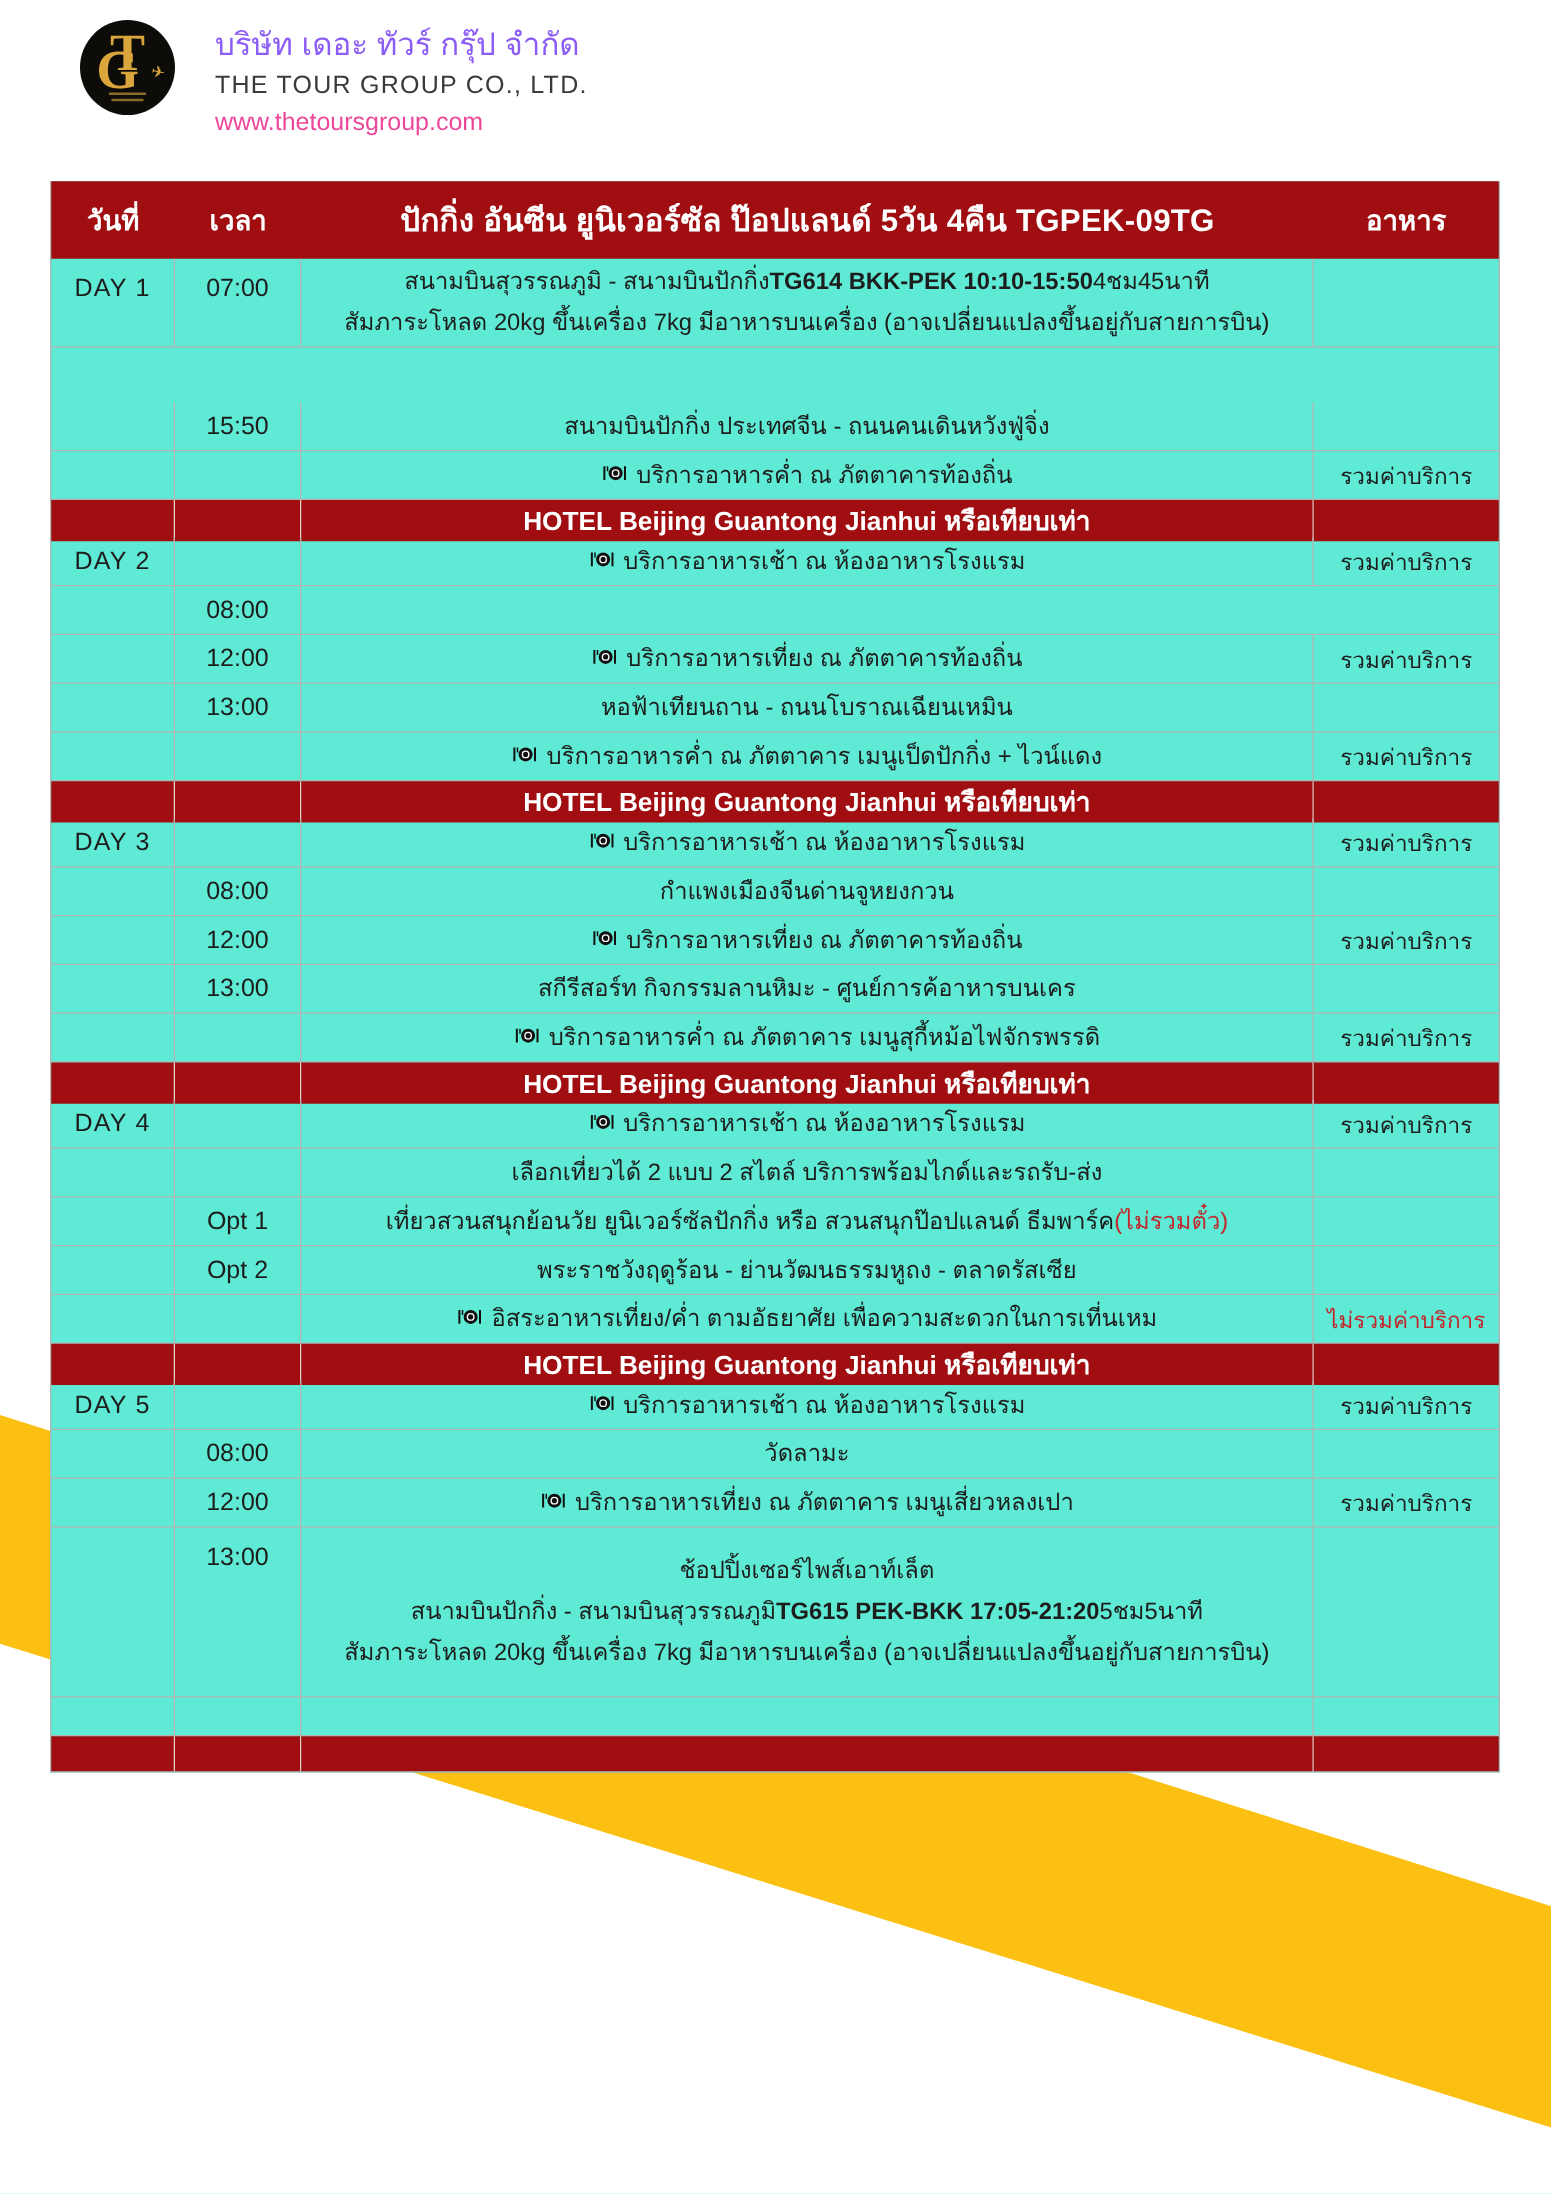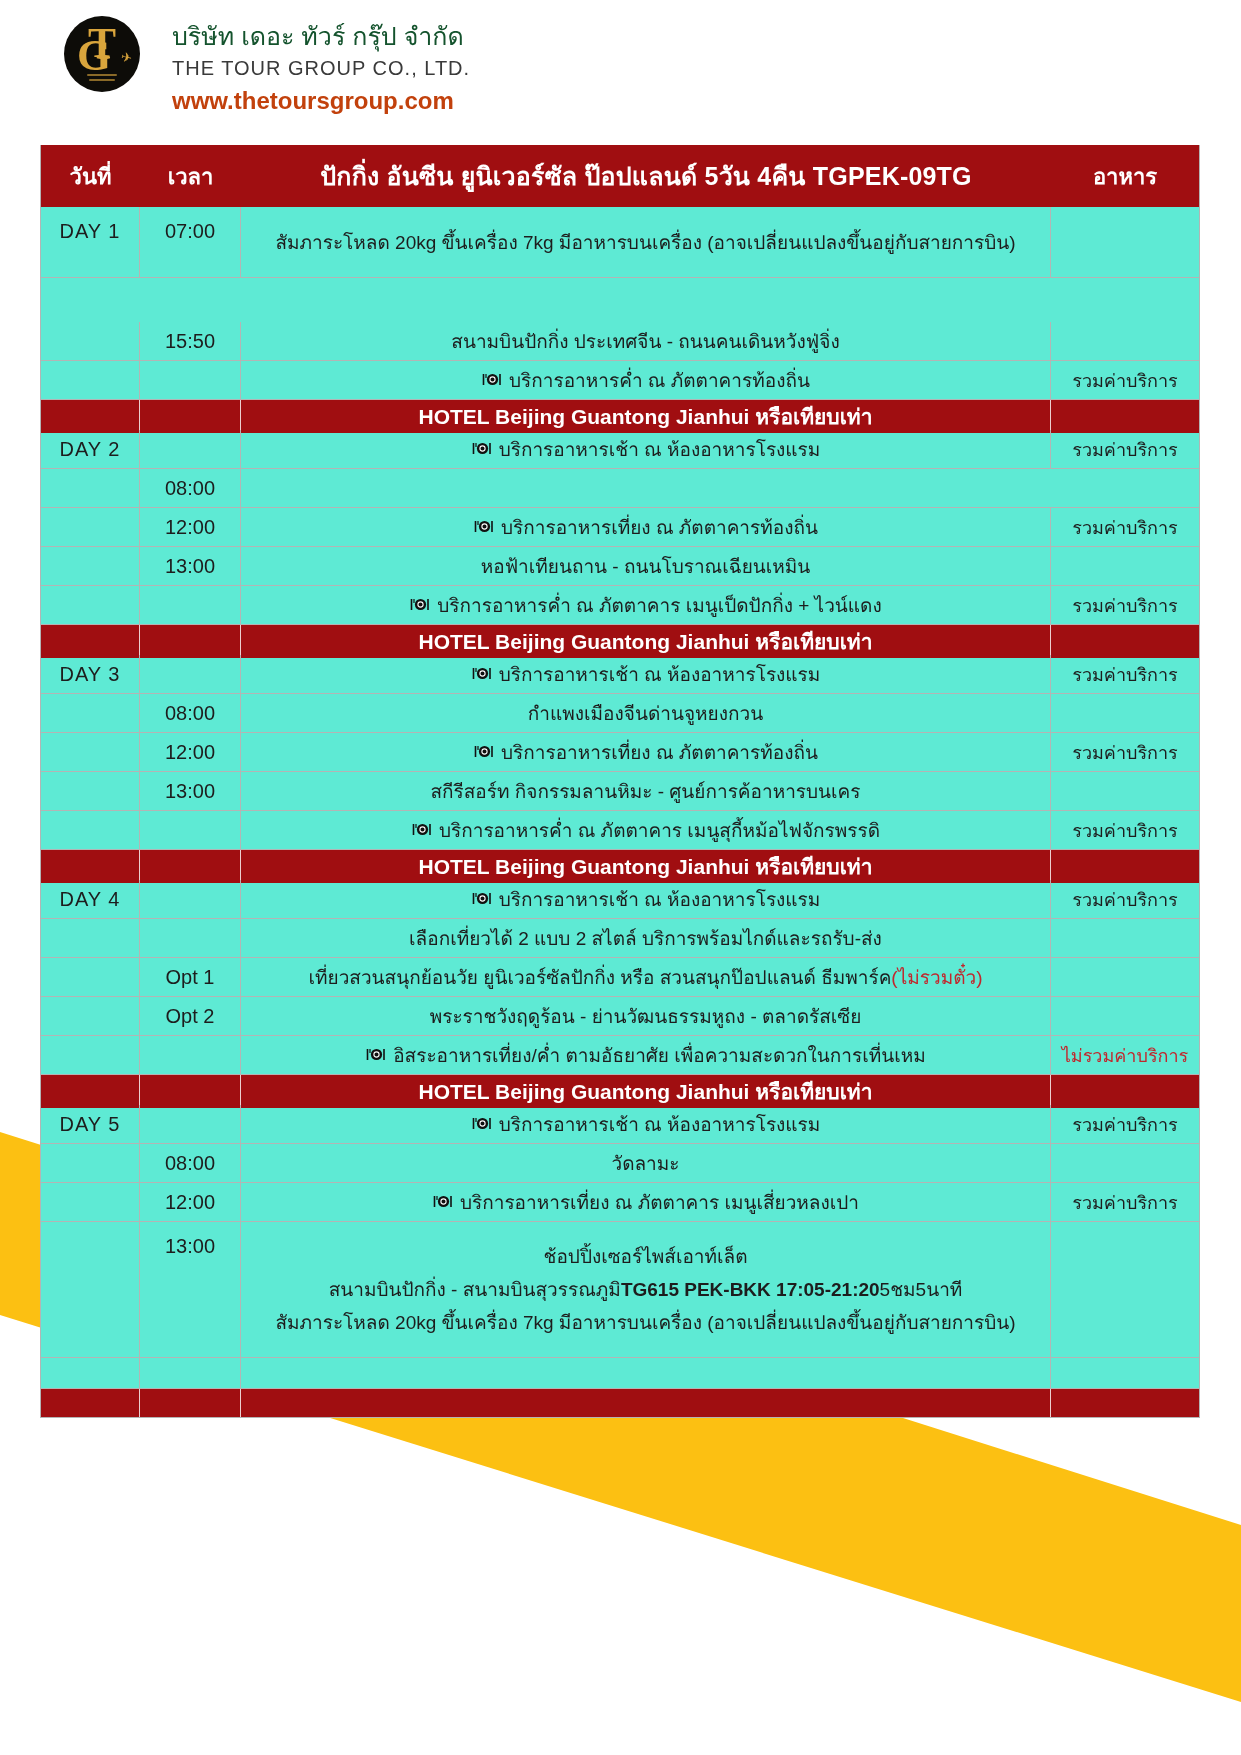--- a/index.html
+++ b/index.html
@@ -36,23 +36,23 @@
   }
   .logo .plane{
     position:absolute;right:8px;top:34px;color:#d9a53c;font-size:13px;transform:rotate(12deg);
   }
   .logo .fine1,.logo .fine2{
     position:absolute;left:23px;height:2px;background:#8a6a28;border-radius:1px;
   }
   .logo .fine1{top:58px;width:30px;}
   .logo .fine2{top:63px;width:26px;left:25px;}
   .brand-text{margin-left:32px;padding-top:4px;}
-  .brand-text .th{font-size:25px;color:#14532d;line-height:1.35;}
+  .brand-text .th{font-size:25px;color:#8b5cf6;line-height:1.35;}
   .brand-text .en{font-size:20px;color:#3a3a3a;letter-spacing:1px;line-height:1.45;}
-  .brand-text .web{font-size:24px;color:#c2410c;line-height:1.5;font-weight:bold;}
+  .brand-text .web{font-size:20px;color:#ec4899;line-height:1.5;}
   
   .sheet{
     position:absolute;left:40px;top:145px;width:1158px;z-index:2;
     background:#5eead4;border-left:1px solid var(--line);border-right:1px solid var(--line);
   }
   .thead,.row{
     display:grid;grid-template-columns:99px 101px 1fr 148px;
   }
   .thead{
     background:var(--red);color:#ffffff;height:62px;
@@ -106,20 +106,25 @@
     <div class="th-time">เวลา</div>
     <div class="th-title">ปักกิ่ง อันซีน ยูนิเวอร์ซัล ป๊อปแลนด์ 5วัน 4คืน TGPEK-09TG</div>
     <div class="th-meal">อาหาร</div>
   </div>
   <div>
       <div class="row item toprow" style="height: 70px;">
         <div class="day-cell">DAY 1</div>
         <div class="time-cell">07:00</div>
         <div class="desc-cell">
           <div class="line">
+            <span>สนามบินสุวรรณภูมิ - สนามบินปักกิ่ง </span>
+            <span class="b">TG614 BKK-PEK 10:10-15:50</span>
+            <span> 4ชม45นาที</span>
+          </div>
+          <div class="line">
             <span>สัมภาระโหลด 20kg ขึ้นเครื่อง 7kg มีอาหารบนเครื่อง (อาจเปลี่ยนแปลงขึ้นอยู่กับสายการบิน)</span>
           </div>
         </div>
         <div class="meal-cell"></div>
       </div>
       <div class="row item" style="height: 38px; margin-top: 44px;">
         <div class="day-cell"></div>
         <div class="time-cell">15:50</div>
         <div class="desc-cell">
           <div class="line">

